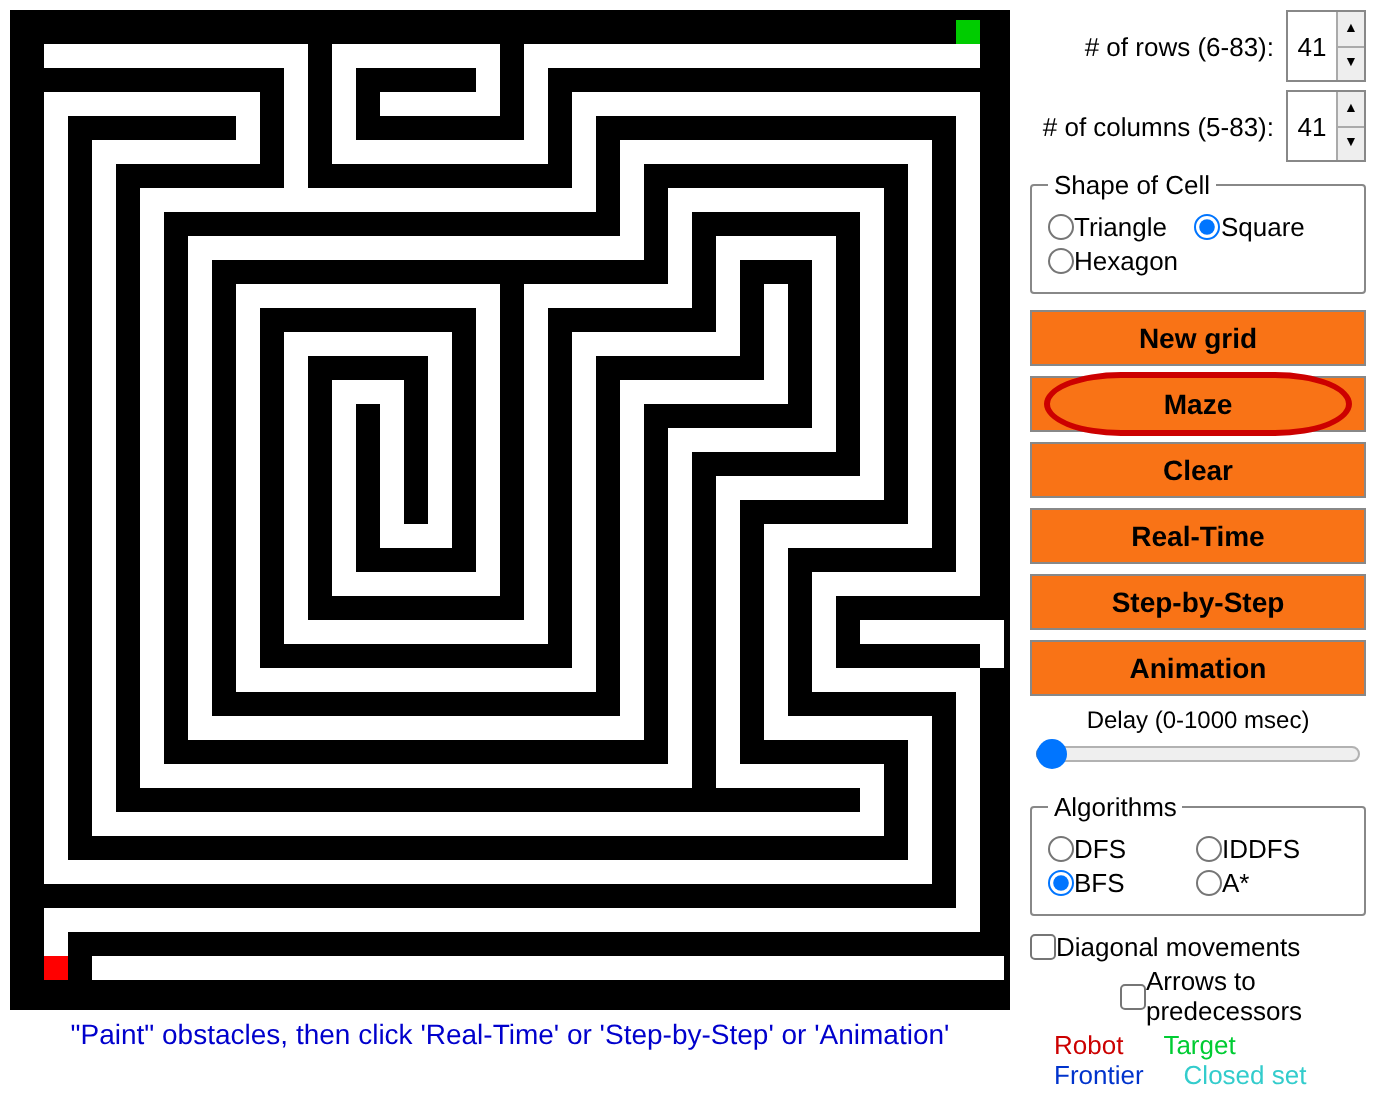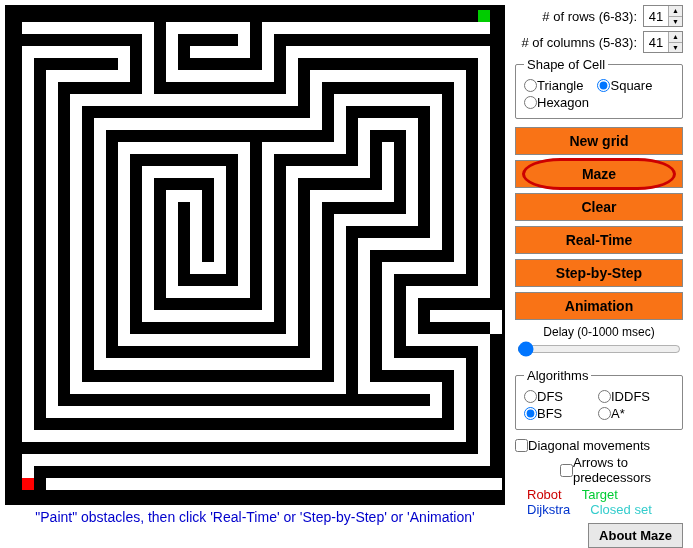--- a/index.html
+++ b/index.html
@@ -55,21 +55,21 @@
     align-items: center;
     justify-content: flex-end;
     margin-bottom: 4px;
     gap: 6px;
     font-size: 13px;
   }
   .spinner {
     display: inline-flex;
     align-items: stretch;
     border: 1px solid #888;
-    height: 22px;
+    height: 36px;
   }
   .spinner input {
     width: 24px;
     border: none;
     text-align: center;
     font-size: 13px;
     padding: 0 2px;
   }
   .spinner .arrows {
     display: flex;
@@ -1939,21 +1939,21 @@
     <label class="check-item" style="margin:2px 0;padding-left:45px;">
       <input type="checkbox" style="">
       <span>Arrows to predecessors</span>
     </label>
 
     <div class="legend-row">
       <span class="robot">Robot</span>
       <span class="target-l">Target</span>
     </div>
     <div class="legend-row">
-      <span class="frontier">Dijkstra</span>
+      <span class="frontier">Frontier</span>
       <span class="closed">Closed set</span>
     </div>
 
     <div class="about-row">
       <button class="about-btn">About Maze</button>
     </div>
   </div>
 </div>
 
 </body></html>

